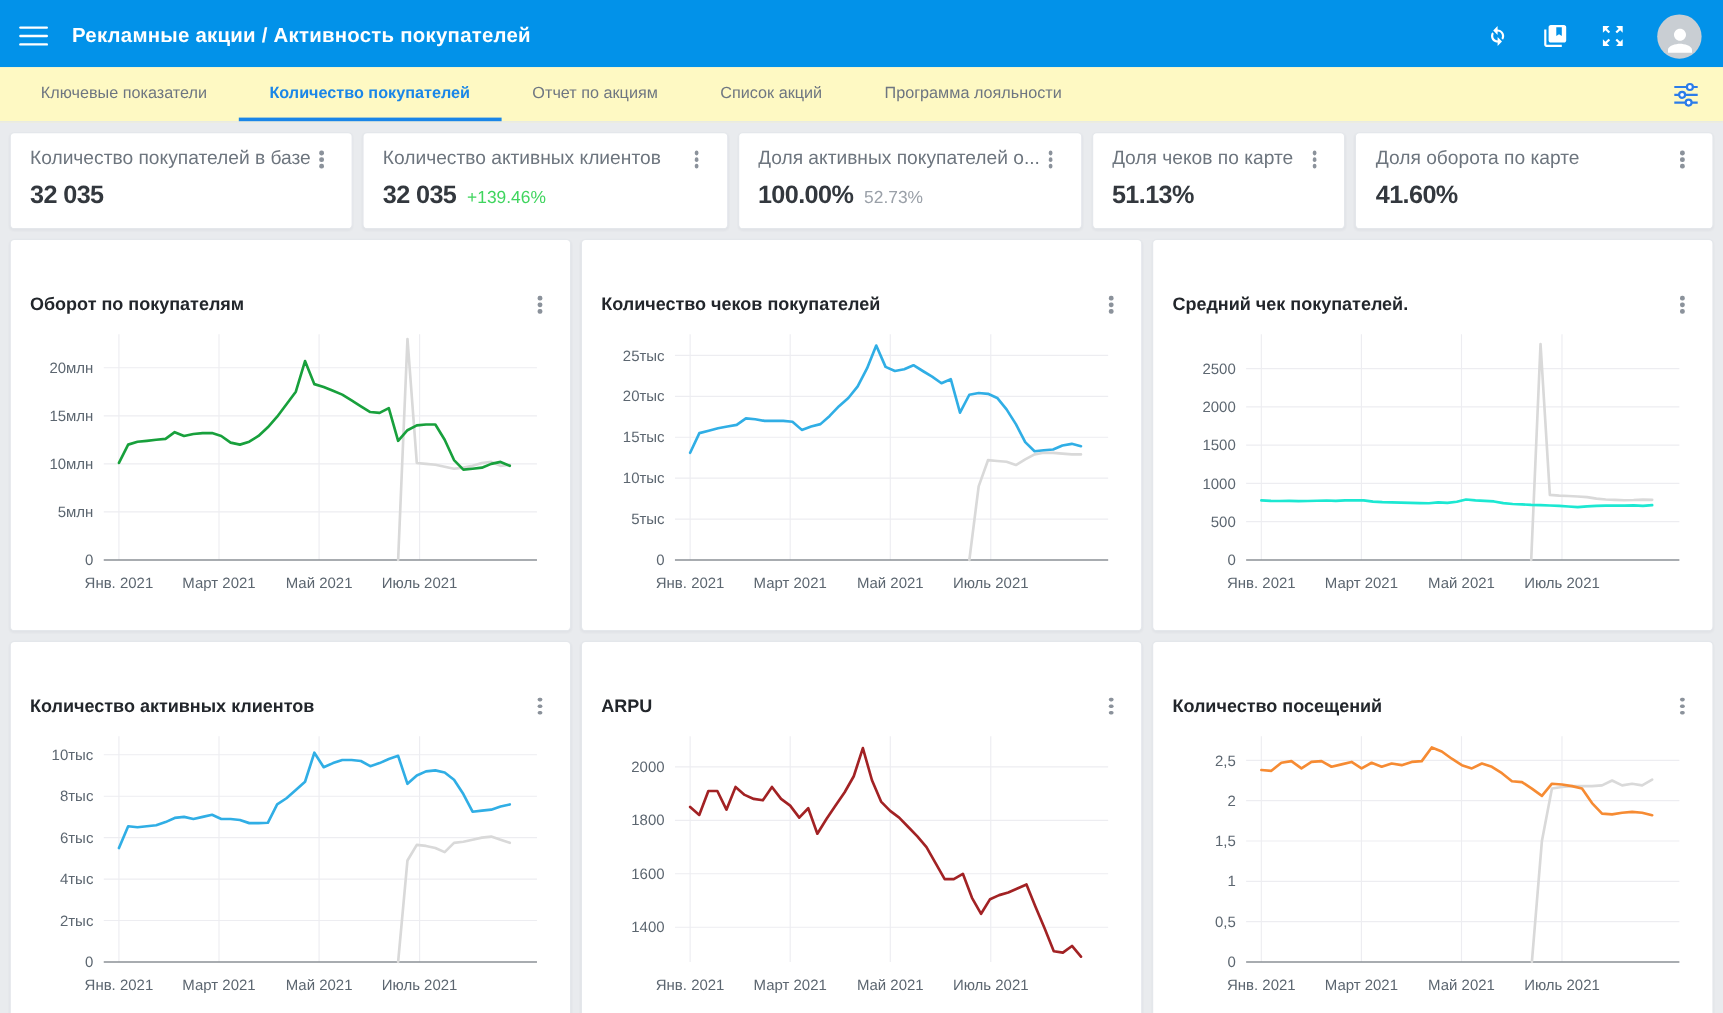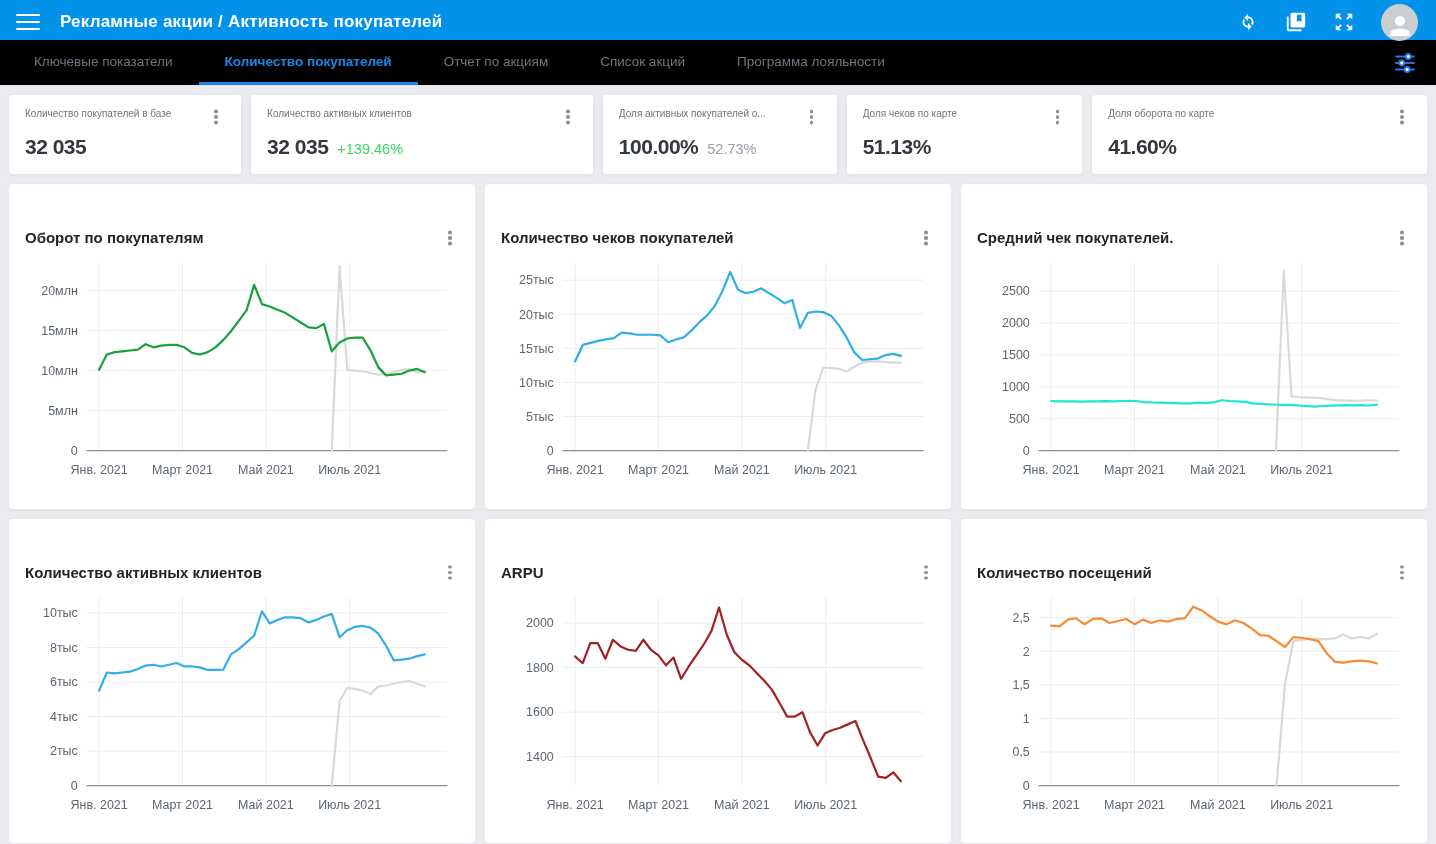--- a/index.html
+++ b/index.html
@@ -1,41 +1,41 @@
 <!DOCTYPE html>
 <html><head>
 <meta charset="utf-8">
 <style>
   * { box-sizing: border-box; margin: 0; padding: 0; }
   html,body { font-family: "Liberation Sans", sans-serif; }
   body { background:#e9ebee; width:1436px; }
 
   
-  .appbar { height:40px; background:#0292e9; display:flex; align-items:center; padding:4px 18px 0 16px; color:#fff; }
+  .appbar { height:56px; background:#0292e9; display:flex; align-items:center; padding:4px 18px 0 16px; color:#fff; }
   .hamburger { width:24px; cursor:pointer; margin-right:20px; }
   .hamburger span { display:block; height:2.5px; background:#fff; border-radius:2px; margin:4.5px 0; }
   .appbar-title { font-size:17px; font-weight:bold; letter-spacing:.2px; }
   .appbar-right { margin-left:auto; display:flex; align-items:center; gap:26px; }
   .appbar-right svg { display:block; cursor:pointer; }
   .avatar { width:37px; height:37px; border-radius:50%; background:#c9ced3; display:flex; align-items:flex-end; justify-content:center; overflow:hidden; cursor:pointer; }
 
   
-  .tabbar { height:46px; background:#000000; border-bottom:1px solid #e3e6ea; display:flex; align-items:stretch; padding-left:8px; }
+  .tabbar { height:46px; background:#fef9c3; border-bottom:1px solid #e3e6ea; display:flex; align-items:stretch; padding-left:8px; }
   .tab { display:flex; align-items:center; padding:0 26px; font-size:13.5px; color:#6e7681; cursor:pointer; border-bottom:3px solid transparent; }
   .tab.active { color:#1a86e8; font-weight:bold; border-bottom-color:#1a86e8; }
   .tab-filter { margin-left:auto; display:flex; align-items:center; padding:0 18px; cursor:pointer; }
 
   
   .card { background:#fff; border:1px solid #e4e7eb; border-radius:4px; box-shadow:0 1px 2px rgba(20,30,50,.04); }
 
   
   .kpi-row { display:flex; gap:8px; margin:8px; }
   .kpi { padding:13px 16px 15px; }
   .kpi-head { display:flex; justify-content:space-between; align-items:flex-start; }
-  .kpi-label { font-size:10px; color:#6d757e; white-space:nowrap; overflow:hidden; text-overflow:ellipsis; }
+  .kpi-label { font-size:16px; color:#6d757e; white-space:nowrap; overflow:hidden; text-overflow:ellipsis; }
   .kpi-value-row { margin-top:9px; display:flex; align-items:baseline; gap:9px; }
   .kpi-value { font-size:21px; font-weight:bold; color:#33383e; letter-spacing:-.5px; }
   .kpi-delta { font-size:14.5px; color:#3fd55e; }
   .kpi-secondary { font-size:14.5px; color:#9aa0a8; }
 
   
   .kebab { width:18px; height:18px; display:flex; align-items:center; justify-content:center; cursor:pointer; flex:0 0 auto; }
   .kebab i { width:3.5px; height:3.5px; border-radius:50%; background:#8b929b; box-shadow:0 -5.5px 0 #8b929b, 0 5.5px 0 #8b929b; }
 
   

